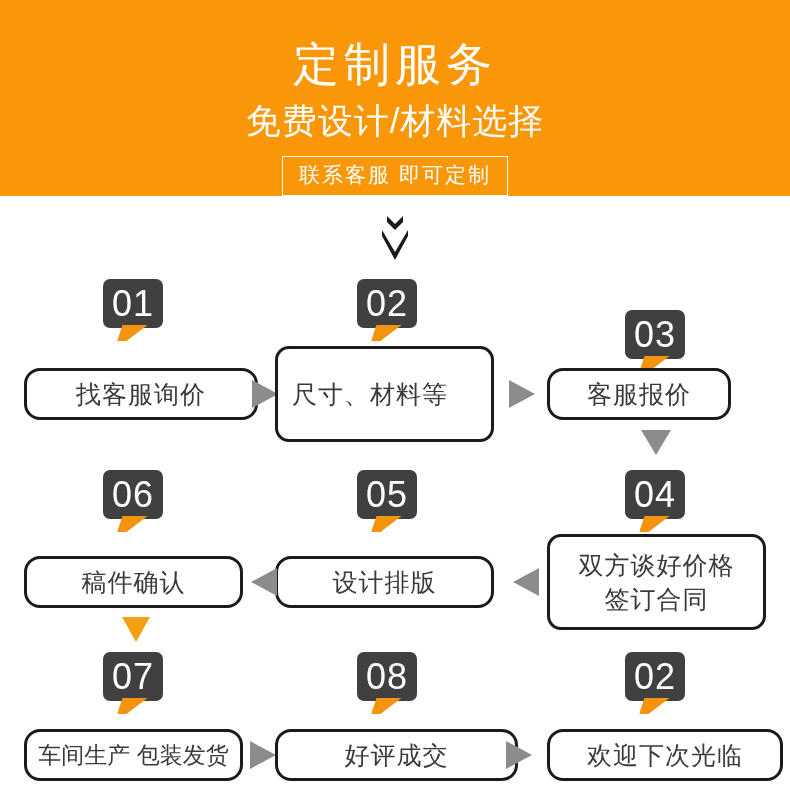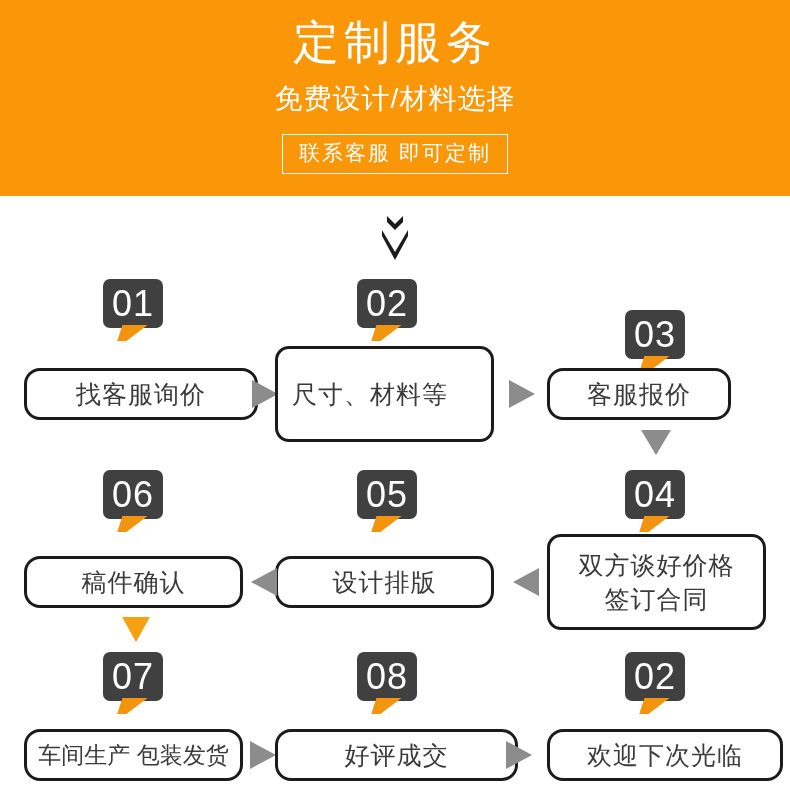--- a/index.html
+++ b/index.html
@@ -19,35 +19,35 @@
   .banner {
     position: absolute;
     left: 0;
     top: 0;
     width: 790px;
     height: 196px;
     background: #F99708;
     display: flex;
     flex-direction: column;
     align-items: center;
-    justify-content: flex-start;
+    justify-content: flex-end;
     box-sizing: border-box;
     padding-top: 14px;
   }
   .banner-title {
     color: #ffffff;
     font-size: 46px;
     font-weight: 400;
     letter-spacing: 5px;
     line-height: 56px;
     white-space: nowrap;
   }
   .banner-subtitle {
     color: #ffffff;
-    font-size: 28px;
+    font-size: 35px;
     font-weight: 400;
     letter-spacing: 1px;
     line-height: 50px;
     white-space: nowrap;
     margin-top: 4px;
   }
   .banner-cta {
     margin-top: 10px;
     border: 1px solid #ffffff;
     color: #ffffff;

